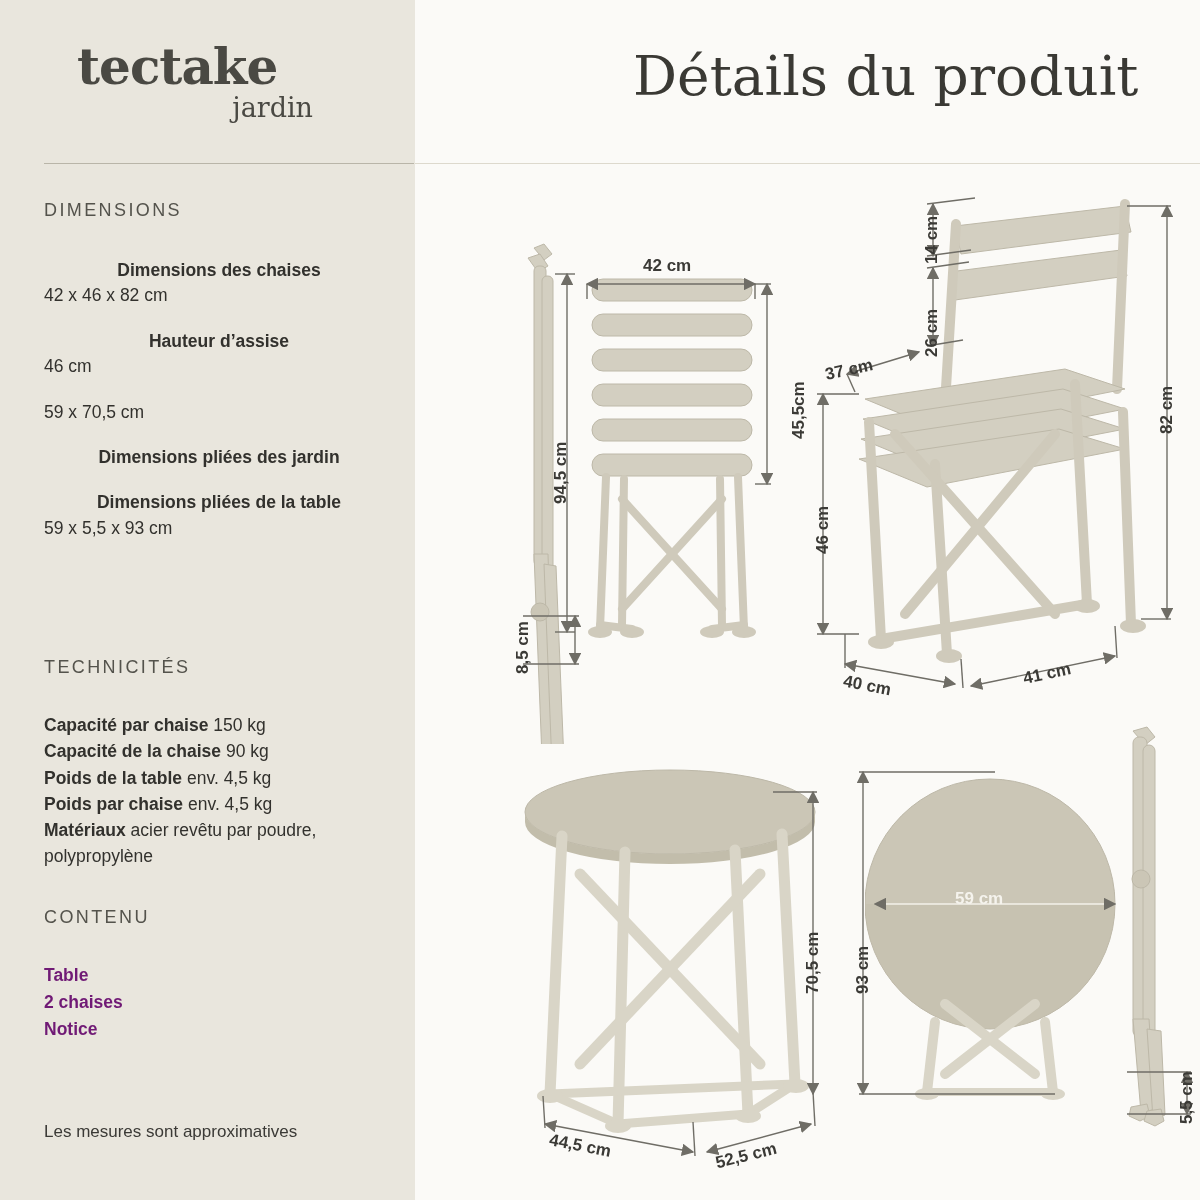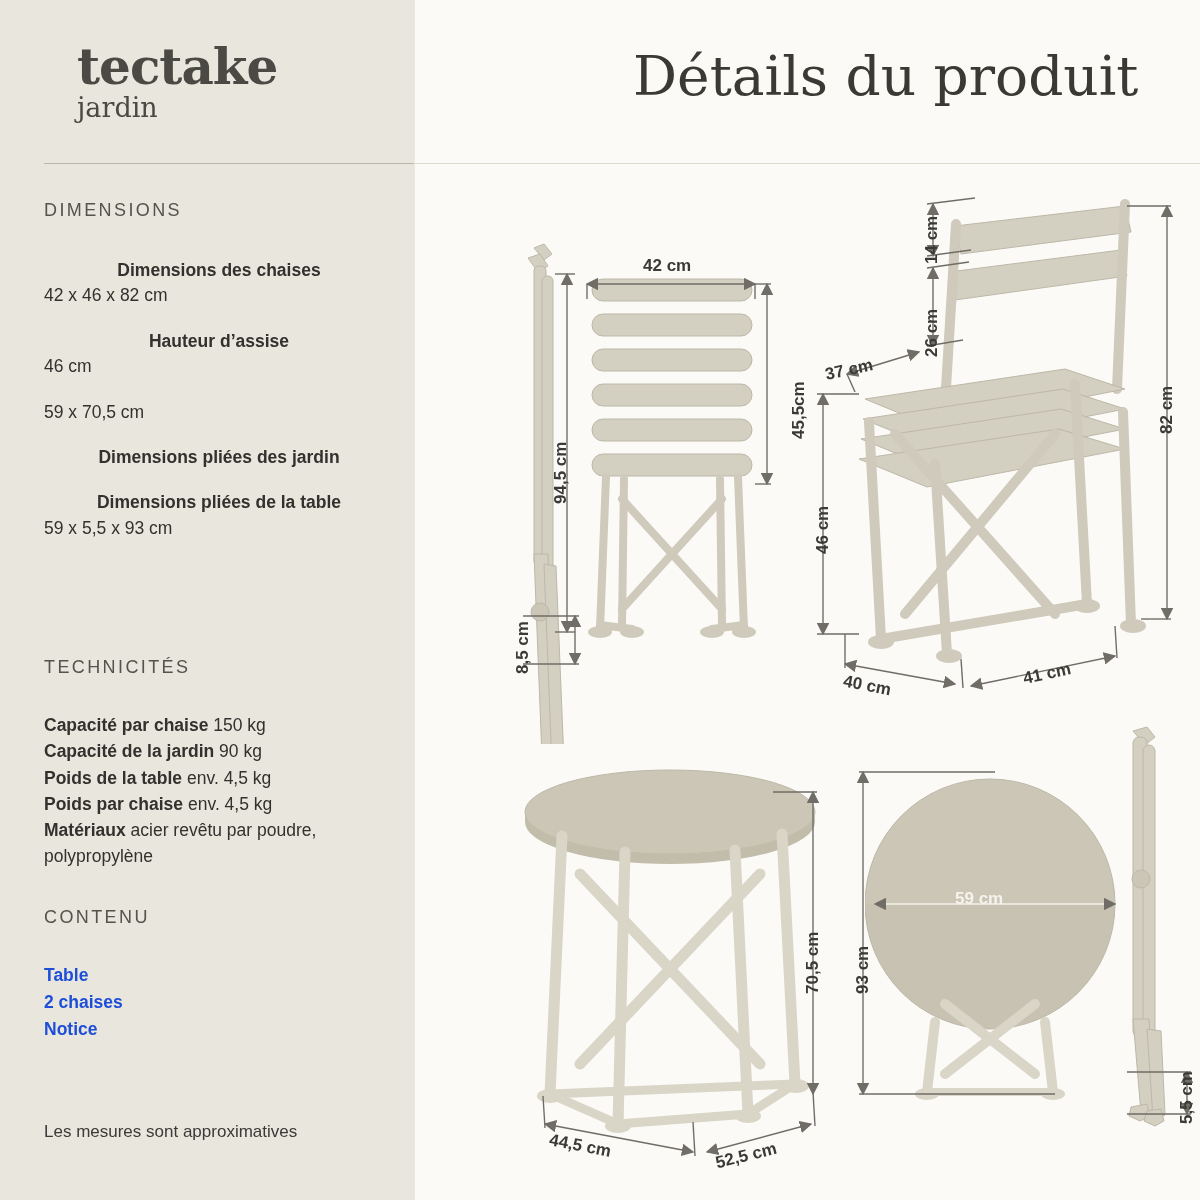--- a/index.html
+++ b/index.html
@@ -32,20 +32,21 @@
     font-weight:bold;
     font-size:50px;
     letter-spacing:-1px;
     color:#4a4943;
     line-height:1;
   }
   .logo-sub{
     font-family:"DejaVu Serif", serif;
     font-size:27px;
     color:#4a4943;
+    text-align:right;
     width:236px;
     margin-top:2px;
     line-height:1;
   }
   .title{
     position:absolute;left:633px;top:44px;
     font-family:"DejaVu Serif", serif;
     font-size:55px;
     color:#3a3934;
     letter-spacing:0px;
@@ -68,21 +69,21 @@
   .val{font-size:17.5px;color:#32312d;line-height:1.45;}
   .block{margin-bottom:20px;}
   #dimensions-head{position:absolute;left:44px;top:200px;}
   #dims-list{position:absolute;left:44px;top:258px;width:350px;}
   #tech-head{position:absolute;left:44px;top:657px;}
   #tech-list{position:absolute;left:44px;top:712px;width:340px;}
   .tech-row{font-size:17.5px;line-height:1.5;color:#32312d;}
   .tech-row b{font-weight:bold;}
   #contenu-head{position:absolute;left:44px;top:907px;}
   #contenu-list{position:absolute;left:44px;top:962px;width:300px;}
-  .contenu-row{font-weight:bold;font-size:17.5px;line-height:1.55;color:#1d4ed8;}
+  .contenu-row{font-weight:bold;font-size:17.5px;line-height:1.55;color:#701a75;}
   #footnote{position:absolute;left:44px;top:1122px;font-size:17px;color:#3b3a36;}
 
   
   .art{position:absolute;left:415px;top:164px;width:785px;height:1036px;}
   .dim-label{
     position:absolute;
     font-size:17px;
     font-weight:bold;
     color:#3b3a36;
     white-space:nowrap;
@@ -131,21 +132,21 @@
     </div>
   </div>
 
   <div class="section-head" id="tech-head">TECHNICITÉS</div>
   <div id="tech-list">
     <div class="tech-row">
       <b>Capacité par chaise</b>
       <span>150 kg</span>
     </div>
     <div class="tech-row">
-      <b>Capacité de la jardin</b>
+      <b>Capacité de la chaise</b>
       <span>90 kg</span>
     </div>
     <div class="tech-row">
       <b>Poids de la table</b>
       <span>env. 4,5 kg</span>
     </div>
     <div class="tech-row">
       <b>Poids par chaise</b>
       <span>env. 4,5 kg</span>
     </div>

